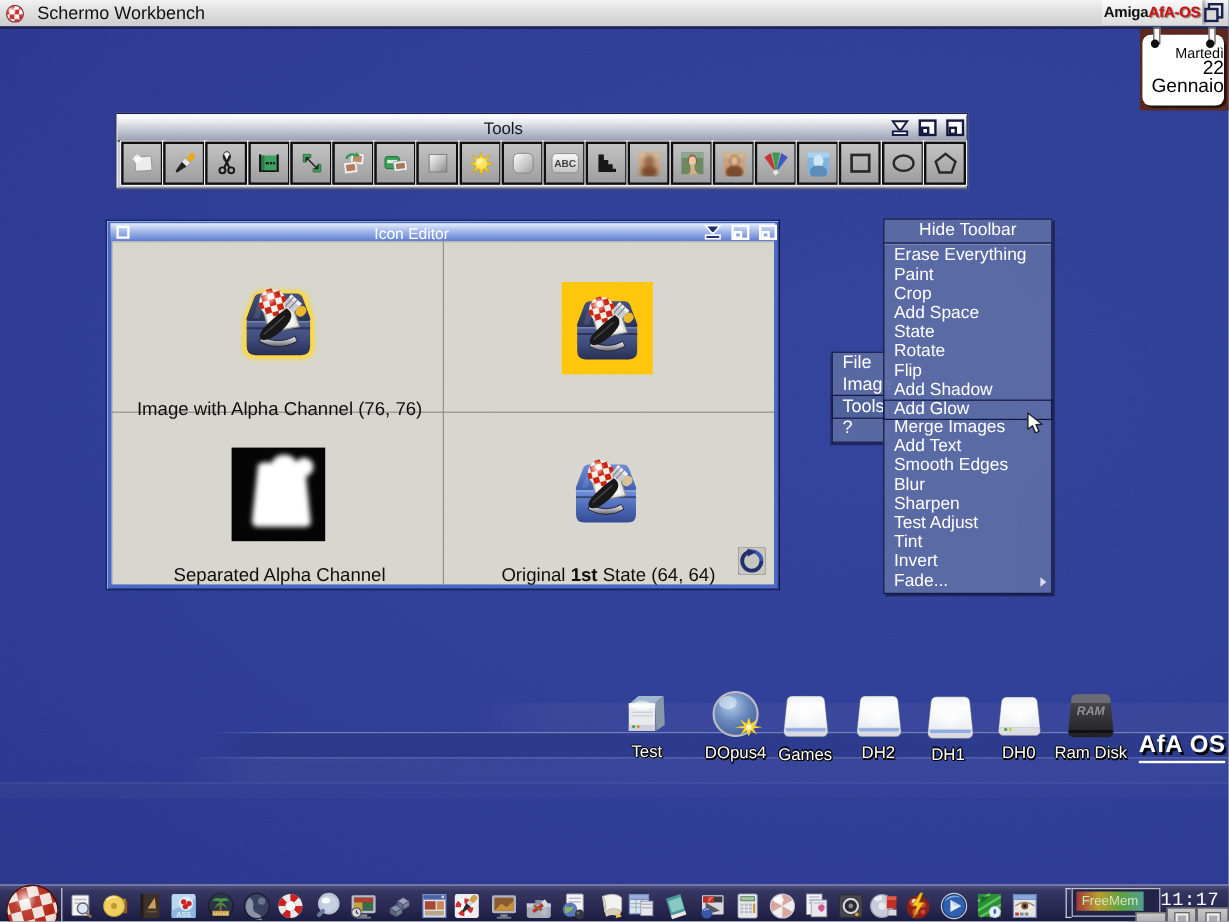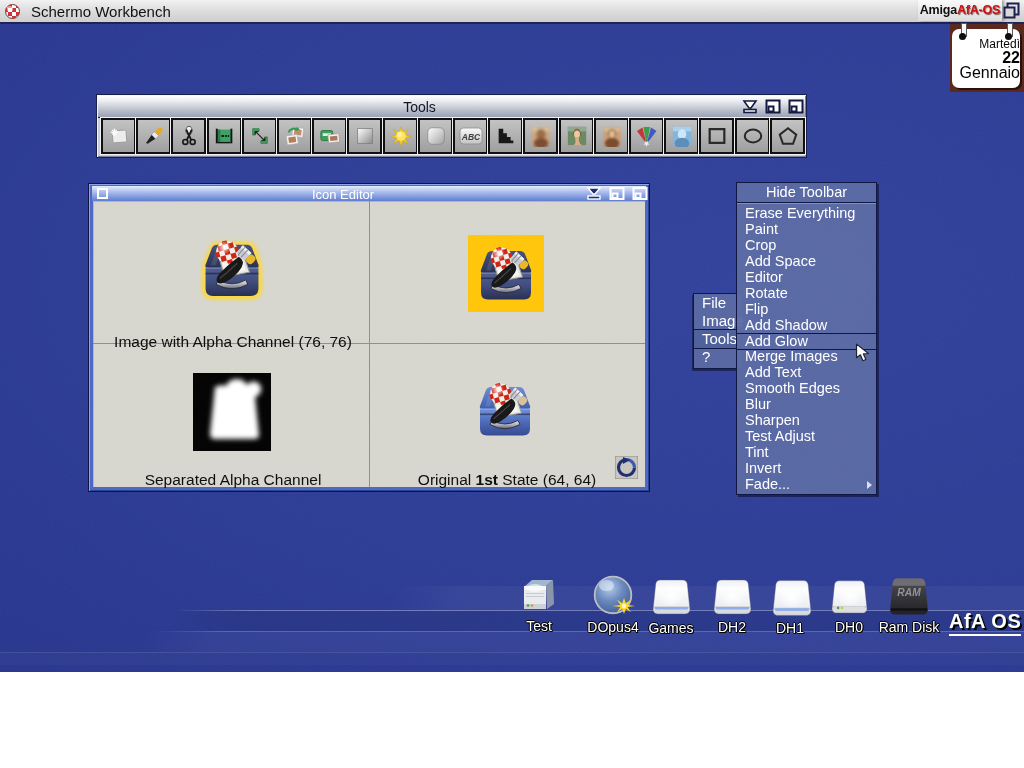--- a/index.html
+++ b/index.html
@@ -1,15 +1,15 @@
 <!DOCTYPE html>
 <html><head><meta charset="utf-8">
 <style>
 html,body{margin:0;padding:0;}
-#desk{position:relative;width:1024px;height:672px;overflow:hidden;
+#desk{position:relative;width:1024px;height:768px;overflow:hidden;
  font-family:"Liberation Sans",sans-serif;
  background:radial-gradient(140% 110% at 72% 42%,#31419c 0%,#2c3b94 45%,#27358c 75%,#232f84 100%);}
 .abs{position:absolute;}
 
 #menubar{position:absolute;left:0;top:0;width:1024px;height:22px;
  background:linear-gradient(#f2f2f2 0%,#e4e4e4 30%,#d5d5d5 75%,#cfcfcf 100%);
  border-bottom:2px solid #1a2052;}
 #mbtitle{position:absolute;left:31px;top:3px;font-size:15px;color:#111;}
 #mbtile{position:absolute;left:918px;top:0;width:84px;height:21px;
  background:linear-gradient(#fafafa,#dcdcdc);text-align:center;white-space:nowrap;
@@ -17,37 +17,37 @@
  box-shadow:2px 0 3px rgba(0,0,0,.35);}
 #mbtile .red{color:#cc1111;text-shadow:1px 1px 1px rgba(60,0,0,.6);text-align:right;}
 #mbtile .blk{color:#101010;}
 
 #cal{position:absolute;left:950px;top:24px;width:74px;height:68px;
  background:#59251a;}
 #calcard{position:absolute;left:2px;top:5px;width:68px;height:59px;background:#fff;
  border-radius:7px;box-shadow:2px 2px 0 rgba(0,0,0,.6);
  text-align:right;color:#000;}
 #calcard .l1{font-size:12px;margin-top:9px;line-height:12px;}
-#calcard .l2{font-size:16px;font-weight:bold;line-height:16px;}
+#calcard .l2{font-size:16px;font-weight:normal;line-height:16px;}
 #calcard .l3{font-size:16px;line-height:13px;}
 .pin{position:absolute;top:-6px;width:4px;height:12px;background:#f8f8f8;border:1px solid #555;}
 .pinhead{position:absolute;width:7px;height:7px;background:#0a0a0a;border-radius:50%;}
 
 #tools{position:absolute;left:96px;top:94px;width:709px;height:62px;
  background:#c7cbd6;border:1px solid #141a4a;
  box-shadow:inset 1px 1px 0 #f4f6fa,inset -1px -1px 0 #7a7f96;}
 #toolsbar{position:absolute;left:1px;top:1px;width:707px;height:21px;
  background:linear-gradient(#ffffff 0%,#e9ebf0 25%,#b7bcc9 70%,#9aa0b2 100%);
  border-bottom:1px solid #10163f;}
 #toolsbar .t{position:absolute;left:0;right:64px;top:3px;text-align:center;font-size:14px;color:#101020;}
 .gadT{position:absolute;top:3px;width:16px;height:15px;}
 #toolrow{position:absolute;left:4px;top:23px;height:34px;}
 .tbtn{position:absolute;top:0;width:31px;height:32px;
  background:linear-gradient(#c2c2c2,#9d9d9d);
- border:2px solid #0c0c0c;box-shadow:0 0 0 1px #eef0f4;font-style:italic;}
+ border:2px solid #0c0c0c;box-shadow:0 0 0 1px #eef0f4;}
 .tbtn svg{position:absolute;left:50%;top:50%;transform:translate(-50%,-50%);}
 
 #ied{position:absolute;left:88px;top:183px;width:560px;height:307px;
  background:#4a66c4;border:1px solid #0a1040;
  box-shadow:inset 1px 1px 0 #8ba3ea,inset -1px -1px 0 #27408f;}
 #iebar{position:absolute;left:3px;top:2px;width:554px;height:15px;
  background:linear-gradient(#e6edfc 0%,#a9bdec 40%,#5d7bd0 100%);}
 #iebar .t{position:absolute;left:16px;right:68px;top:1px;text-align:center;font-size:13px;color:#fff;}
 .gadW{position:absolute;top:1px;width:16px;height:13px;}
 #iebody{position:absolute;left:4px;top:17px;width:552px;height:286px;background:#d7d6ce;
@@ -541,21 +541,21 @@
       <div>?</div>
 </div>
 
 <div id="bmenu">
  <div id="bmhead">Hide Toolbar</div>
  <div style="height:3px"></div>
  <div class="it">Erase Everything</div>
  <div class="it">Paint</div>
  <div class="it">Crop</div>
  <div class="it">Add Space</div>
- <div class="it">Editor</div>
+ <div class="it">State</div>
  <div class="it">Rotate</div>
  <div class="it">Flip</div>
  <div class="it">Add Shadow</div>
  <div class="it sel">Add Glow</div>
  <div class="it">Merge Images</div>
  <div class="it">Add Text</div>
  <div class="it">Smooth Edges</div>
  <div class="it">Blur</div>
  <div class="it">Sharpen</div>
  <div class="it">Test Adjust</div>

